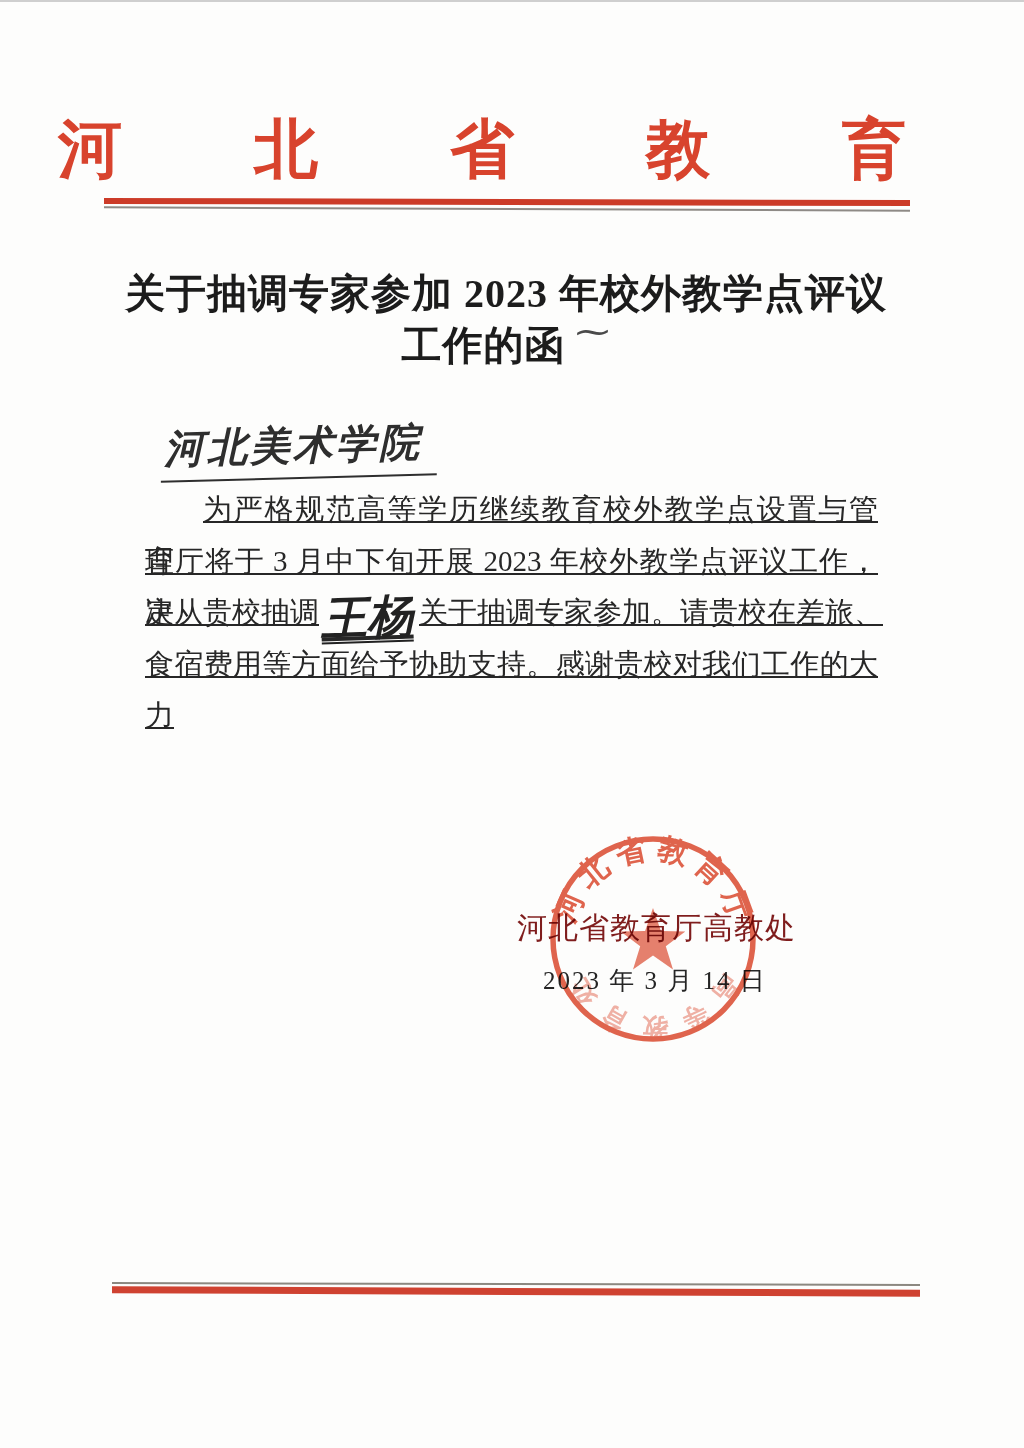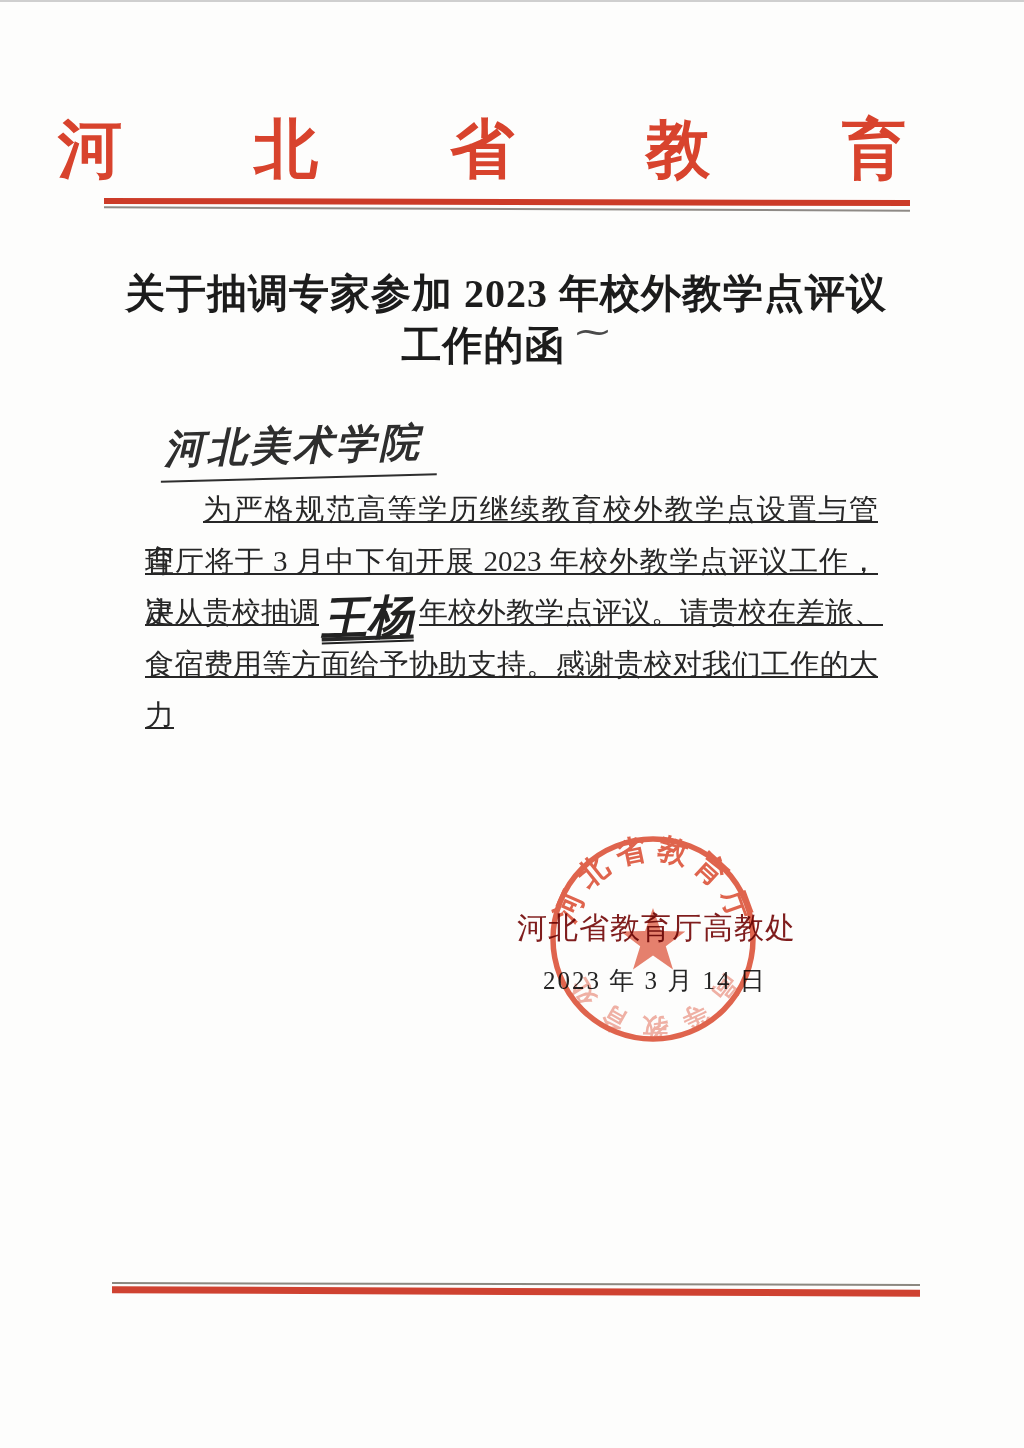--- a/index.html
+++ b/index.html
@@ -169,21 +169,21 @@
   </div>
 
   <div class="recipient">河北美术学院</div>
 
   <div class="body-text">
     <div class="bl justify indent">为严格规范高等学历继续教育校外教学点设置与管理，</div>
     <div class="bl justify">育厅将于 3 月中下旬开展 2023 年校外教学点评议工作，决</div>
     <div class="bl line4">
       <span>定从贵校抽调</span>
       <span class="hand-name">王杨</span>
-      <span class="after-part">年校外教学点评议。请贵校在差旅、</span>
+      <span class="after-part">关于抽调专家参加。请贵校在差旅、</span>
     </div>
     <div class="bl justify">食宿费用等方面给予协助支持。感谢贵校对我们工作的大力</div>
   </div>
 
   <div class="sig-dept">河北省教育厅高教处</div>
 
   <div class="sig-date">2023 年 3 月 14 日</div>
 
   <svg class="seal" viewBox="0 0 214 214" aria-hidden="true">
     <defs>

